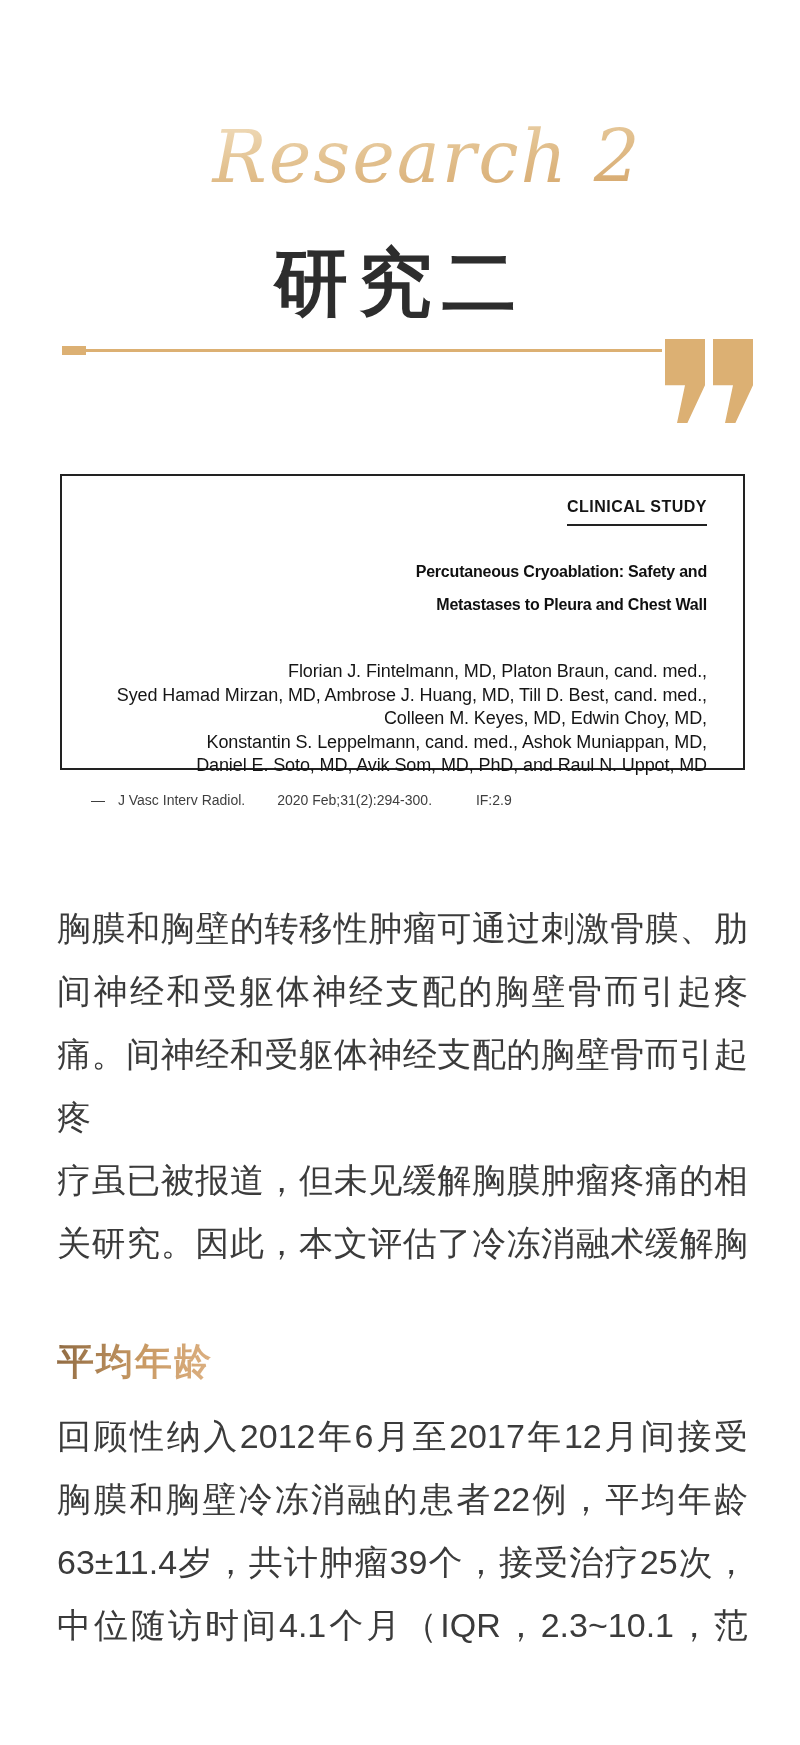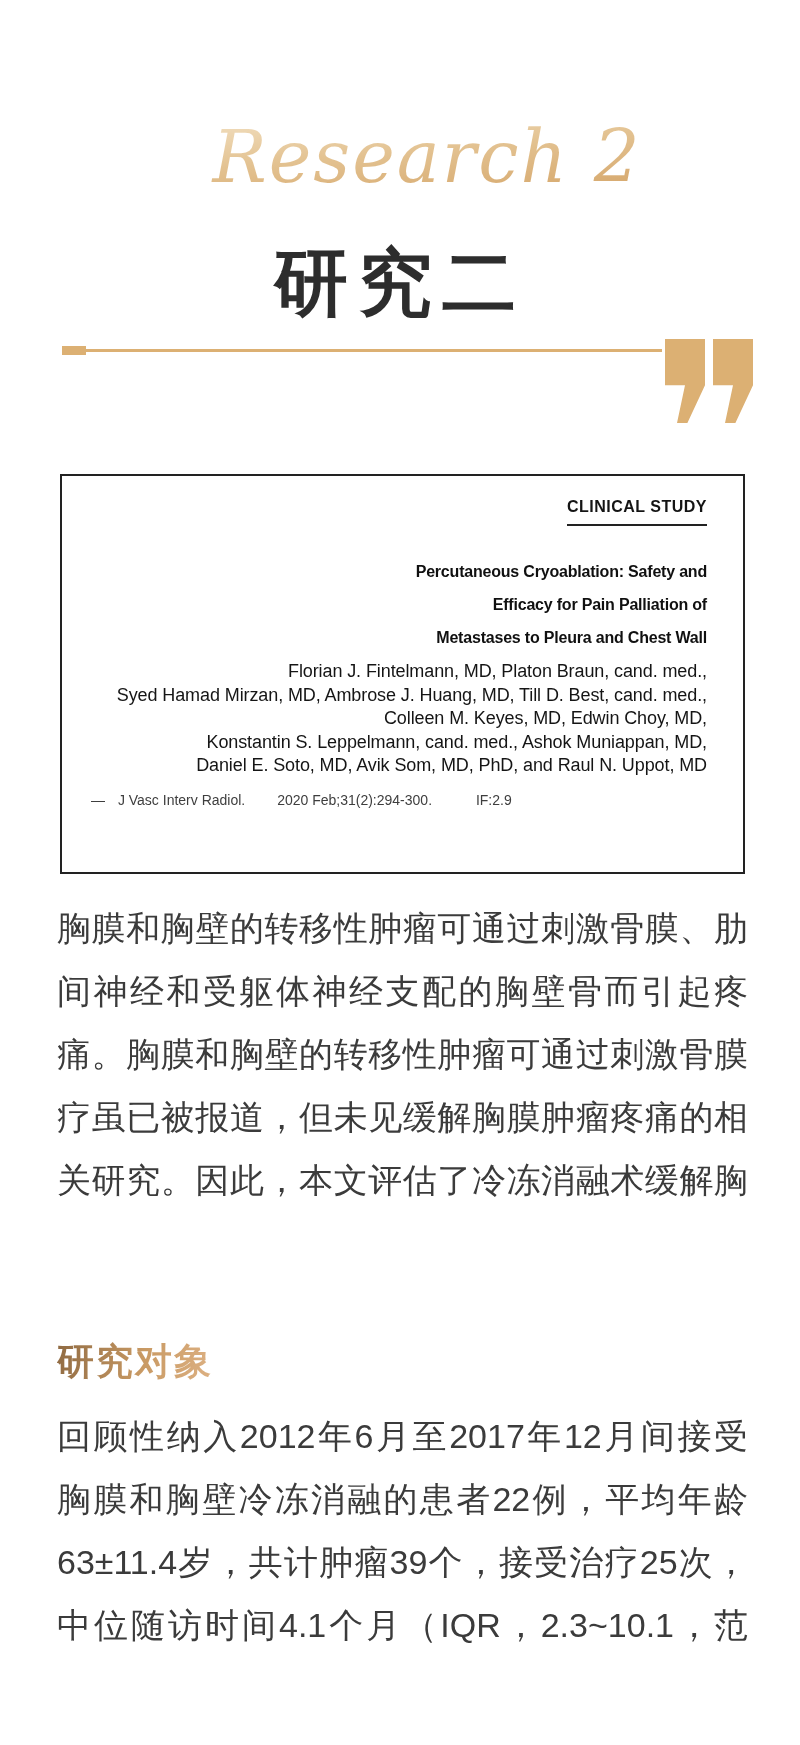--- a/index.html
+++ b/index.html
@@ -36,21 +36,21 @@
   .divider-cap{position:absolute;left:62px;top:346px;width:24px;height:9px;background:#dcb073;}
   .divider-line{position:absolute;left:62px;top:349px;width:600px;height:3px;background:#dcb073;}
   .quote{
     position:absolute;top:339px;width:40px;height:84px;background:#dcb073;
     clip-path:polygon(0 0,100% 0,100% 55%,56% 100%,30% 100%,50% 55%,0 55%);
   }
   .quote.q1{left:665px;}
   .quote.q2{left:713px;}
   
   .paper-card{
-    position:absolute;left:60px;top:474px;width:685px;height:400px;
+    position:absolute;left:60px;top:474px;width:685px;height:296px;
     border:2px solid #222222;box-sizing:border-box;background:#ffffff;
     color:#141414;
   }
   .clinical-label{
     position:absolute;top:22px;right:36px;
     font-size:16px;font-weight:700;letter-spacing:.5px;
     padding-bottom:8px;border-bottom:2px solid #222222;
   }
   .paper-title{
     position:absolute;top:79px;right:36px;left:30px;
@@ -101,47 +101,46 @@
 
   <div class="divider-cap"></div>
   <div class="divider-line"></div>
   <div class="quote q1"></div>
   <div class="quote q2"></div>
 
   <div class="paper-card">
     <div class="clinical-label">CLINICAL STUDY</div>
     <div class="paper-title">
       <div>Percutaneous Cryoablation: Safety and</div>
-      <div>Efficacy for Pain Palliation of</div>
       <div>Metastases to Pleura and Chest Wall</div>
     </div>
     <div class="paper-authors">
       <div>Florian J. Fintelmann, MD, Platon Braun, cand. med.,</div>
       <div>Syed Hamad Mirzan, MD, Ambrose J. Huang, MD, Till D. Best, cand. med.,</div>
       <div>Colleen M. Keyes, MD, Edwin Choy, MD,</div>
       <div>Konstantin S. Leppelmann, cand. med., Ashok Muniappan, MD,</div>
       <div>Daniel E. Soto, MD, Avik Som, MD, PhD, and Raul N. Uppot, MD</div>
     </div>
     <div class="paper-citation">
       <span class="cit-dash">—</span>
       <span class="cit-journal">J Vasc Interv Radiol.</span>
       <span class="cit-issue">2020 Feb;31(2):294-300.</span>
       <span class="cit-if">IF:2.9</span>
     </div>
   </div>
 
   <div class="para para1">
     <div class="jline">胸膜和胸壁的转移性肿瘤可通过刺激骨膜、肋</div>
     <div class="jline">间神经和受躯体神经支配的胸壁骨而引起疼</div>
-    <div class="jline">痛。胸膜和胸壁的转移性肿瘤可通过刺激骨膜</div>
+    <div class="jline">痛。间神经和受躯体神经支配的胸壁骨而引起疼</div>
     <div class="jline">疗虽已被报道，但未见缓解胸膜肿瘤疼痛的相</div>
     <div class="jline">关研究。因此，本文评估了冷冻消融术缓解胸</div>
   </div>
 
-  <div class="section-heading">研究对象</div>
+  <div class="section-heading">平均年龄</div>
 
   <div class="para para2">
     <div class="jline">回顾性纳入2012年6月至2017年12月间接受</div>
     <div class="jline">胸膜和胸壁冷冻消融的患者22例，平均年龄</div>
     <div class="jline">63±11.4岁，共计肿瘤39个，接受治疗25次，</div>
     <div class="jline">中位随访时间4.1个月（IQR，2.3~10.1，范</div>
   </div>
 
 </div>
 

